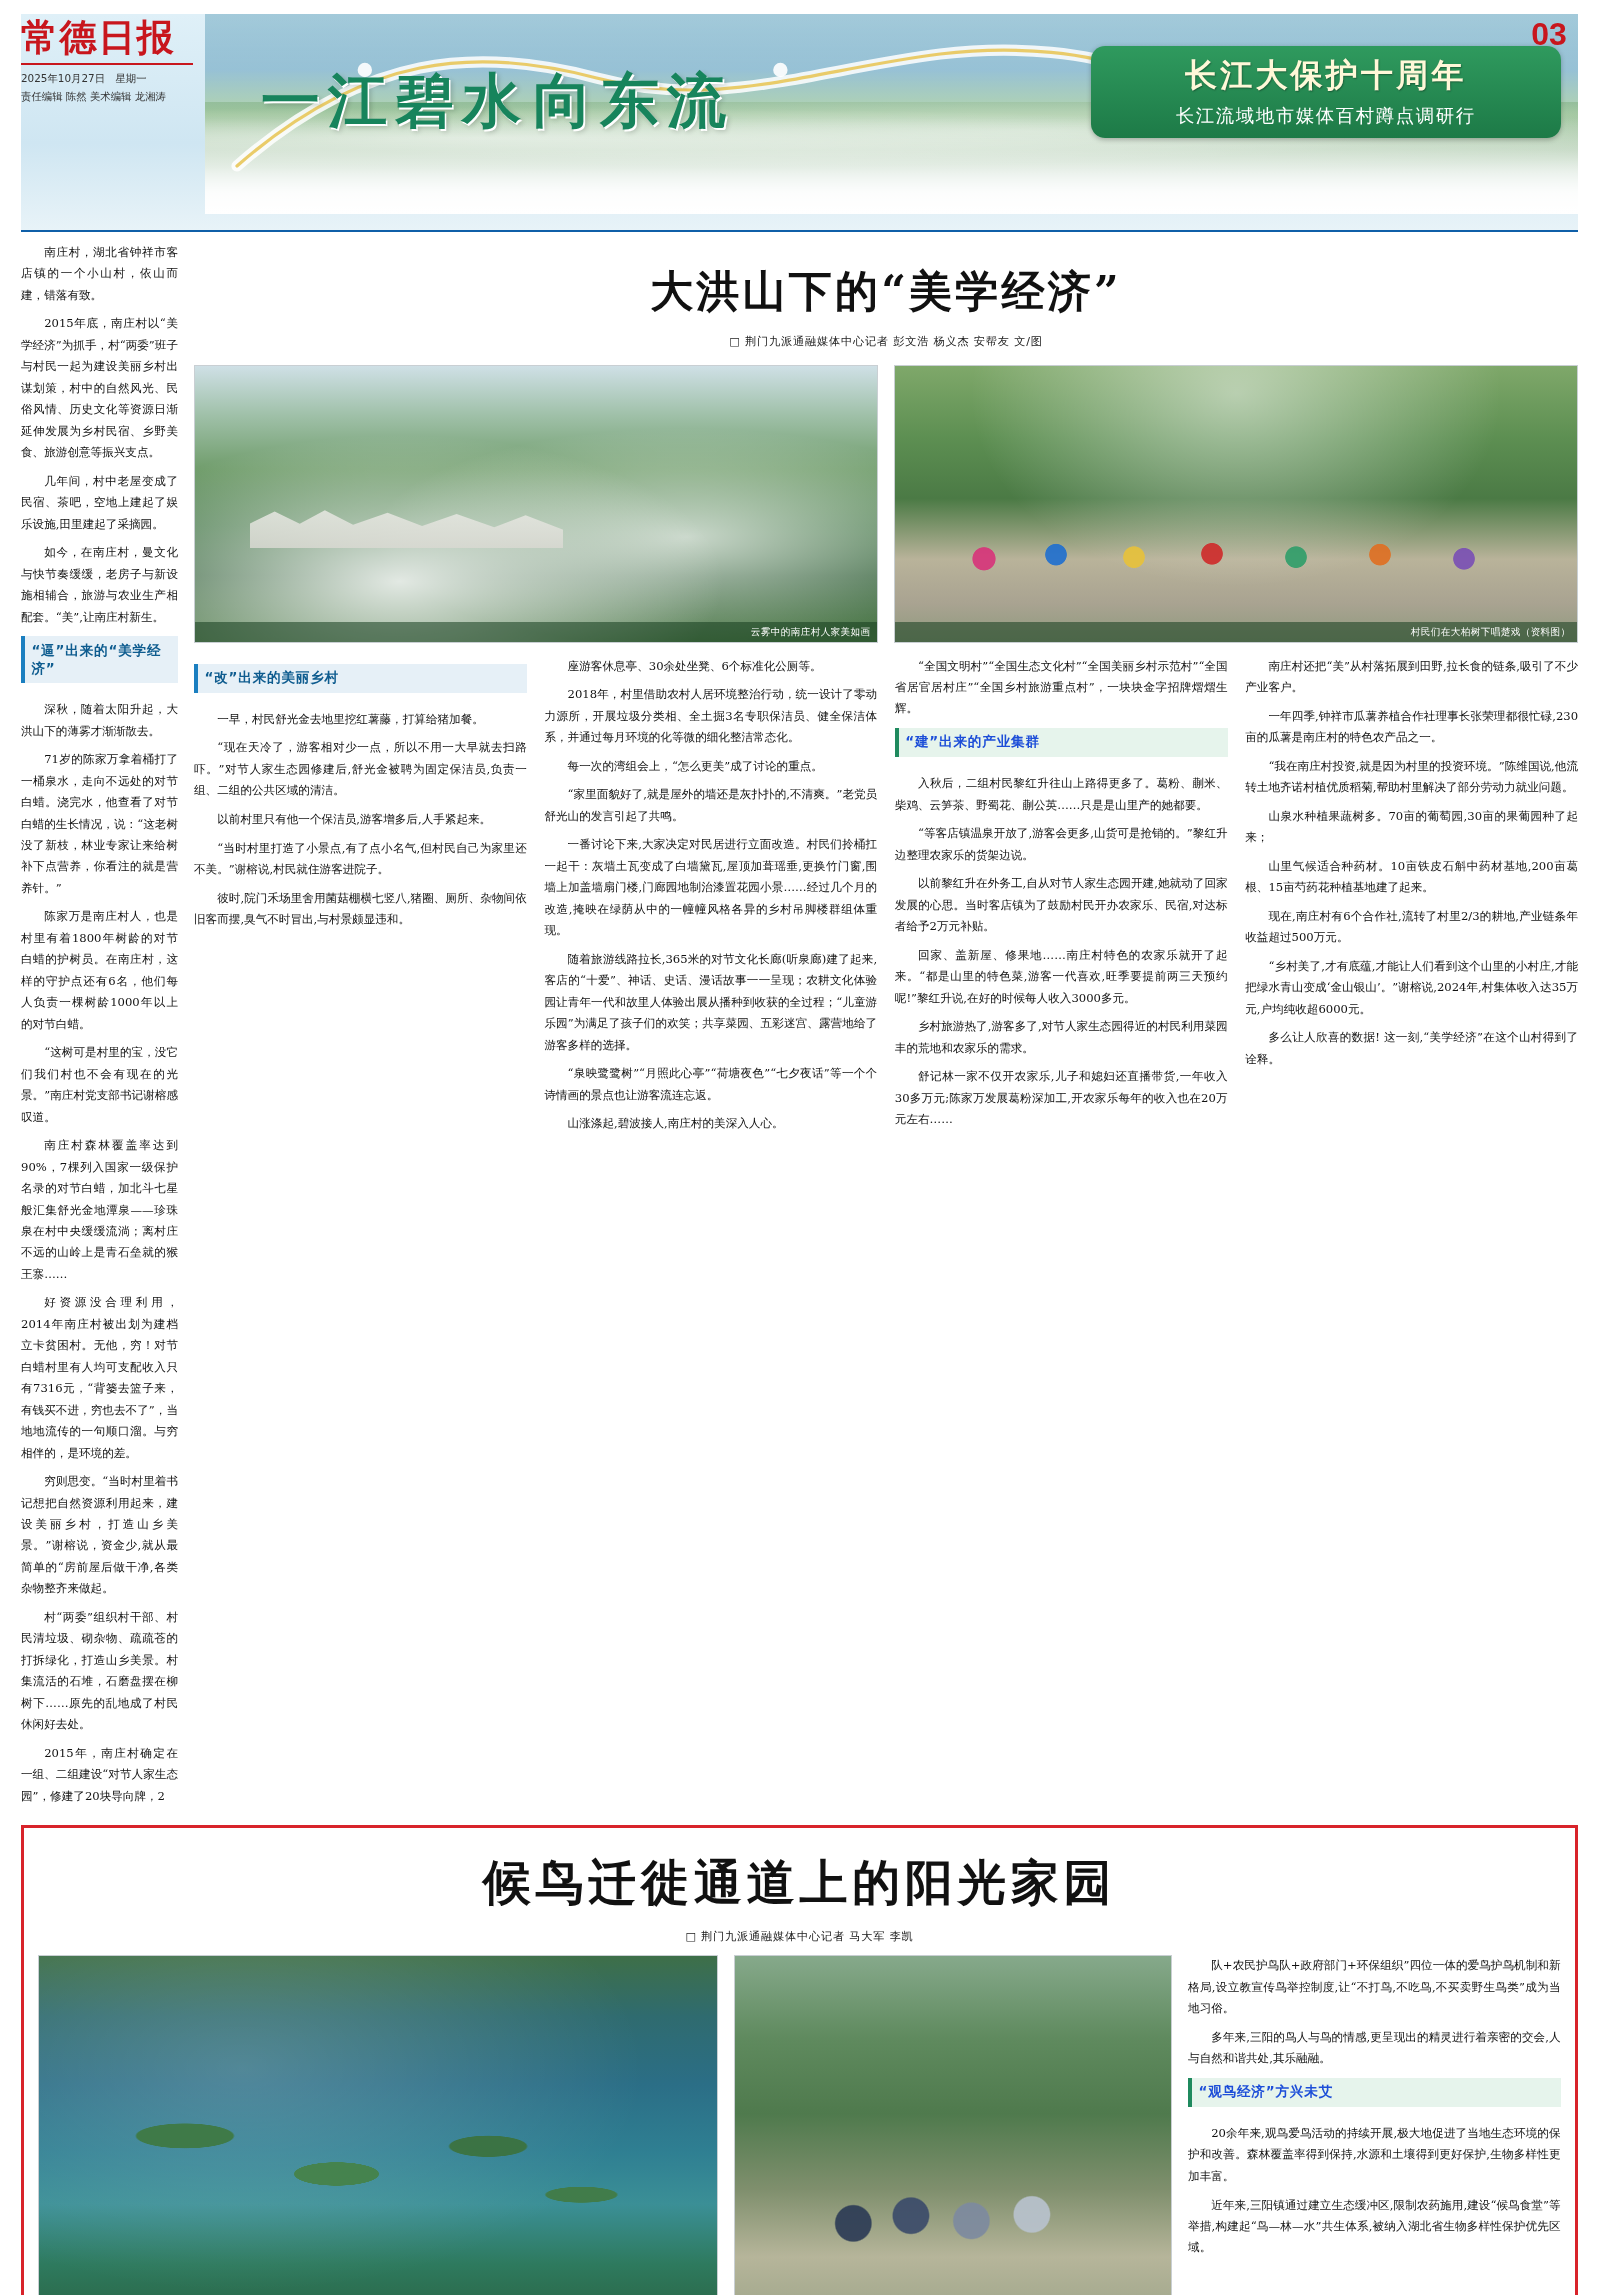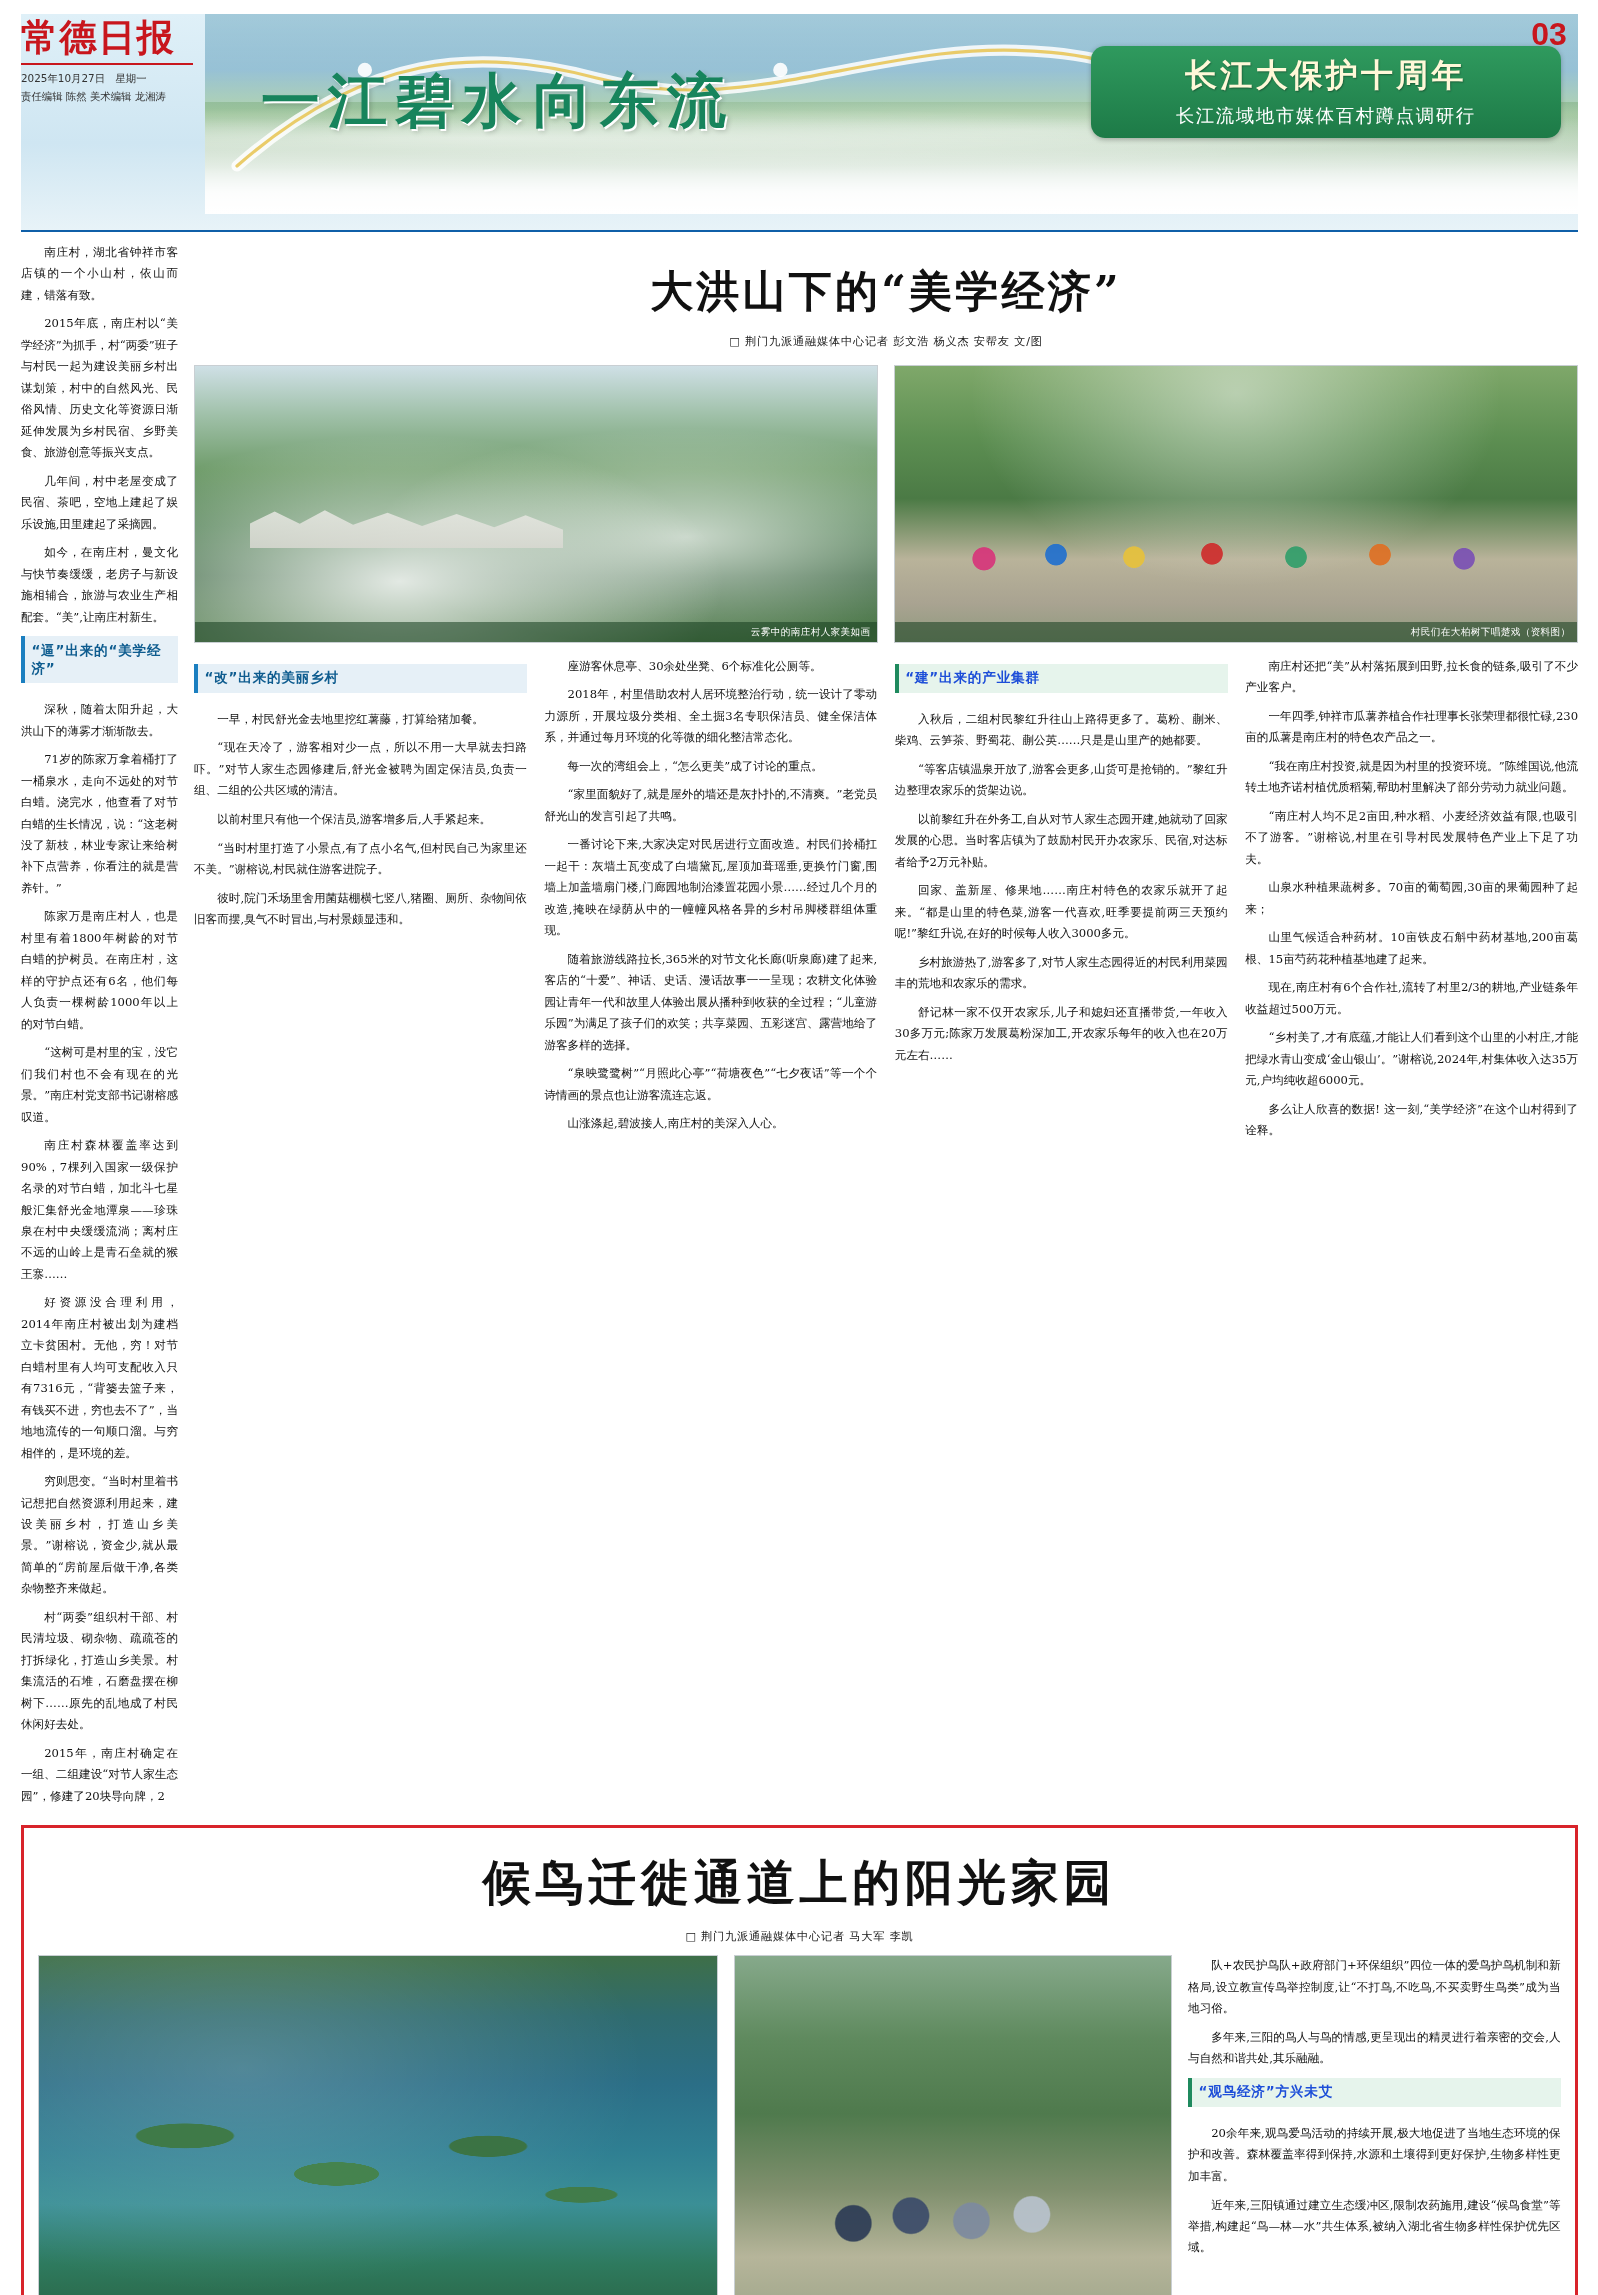--- a/index.html
+++ b/index.html
@@ -404,34 +404,34 @@
           <p class="body">2018年，村里借助农村人居环境整治行动，统一设计了零动力源所，开展垃圾分类相、全土掘3名专职保洁员、健全保洁体系，并通过每月环境的化等微的细化整洁常态化。</p>
           <p class="body">每一次的湾组会上，“怎么更美”成了讨论的重点。</p>
           <p class="body">“家里面貌好了,就是屋外的墙还是灰扑扑的,不清爽。”老党员舒光山的发言引起了共鸣。</p>
           <p class="body">一番讨论下来,大家决定对民居进行立面改造。村民们拎桶扛一起干：灰墙土瓦变成了白墙黛瓦,屋顶加葺瑶垂,更换竹门窗,围墙上加盖墙扇门楼,门廊园地制治漆置花园小景……经过几个月的改造,掩映在绿荫从中的一幢幢风格各异的乡村吊脚楼群组体重现。</p>
           <p class="body">随着旅游线路拉长,365米的对节文化长廊(听泉廊)建了起来,客店的“十爱”、神话、史话、漫话故事一一呈现；农耕文化体验园让青年一代和故里人体验出展从播种到收获的全过程；“儿童游乐园”为满足了孩子们的欢笑；共享菜园、五彩迷宫、露营地给了游客多样的选择。</p>
           <p class="body">“泉映鹭鹭树”“月照此心亭”“荷塘夜色”“七夕夜话”等一个个诗情画的景点也让游客流连忘返。</p>
           <p class="body">山涨涤起,碧波接人,南庄村的美深入人心。</p>
         </div>
 
         <div>
+          <p class="body">“全国文明村”“全国生态文化村”“全国美丽乡村示范村”“全国省居官居村庄”“全国乡村旅游重点村”，一块块金字招牌熠熠生辉。</p>
           <div class="sub-head green">“建”出来的产业集群</div>
           <p class="body">入秋后，二组村民黎红升往山上路得更多了。葛粉、蒯米、柴鸡、云笋茶、野蜀花、蒯公英……只是是山里产的她都要。</p>
           <p class="body">“等客店镇温泉开放了,游客会更多,山货可是抢销的。”黎红升边整理农家乐的货架边说。</p>
           <p class="body">以前黎红升在外务工,自从对节人家生态园开建,她就动了回家发展的心思。当时客店镇为了鼓励村民开办农家乐、民宿,对达标者给予2万元补贴。</p>
           <p class="body">回家、盖新屋、修果地……南庄村特色的农家乐就开了起来。“都是山里的特色菜,游客一代喜欢,旺季要提前两三天预约呢!”黎红升说,在好的时候每人收入3000多元。</p>
           <p class="body">乡村旅游热了,游客多了,对节人家生态园得近的村民利用菜园丰的荒地和农家乐的需求。</p>
           <p class="body">舒记林一家不仅开农家乐,儿子和媳妇还直播带货,一年收入30多万元;陈家万发展葛粉深加工,开农家乐每年的收入也在20万元左右……</p>
         </div>
 
         <div>
           <p class="body">南庄村还把“美”从村落拓展到田野,拉长食的链条,吸引了不少产业客户。</p>
           <p class="body">一年四季,钟祥市瓜薯养植合作社理事长张荣理都很忙碌,230亩的瓜薯是南庄村的特色农产品之一。</p>
           <p class="body">“我在南庄村投资,就是因为村里的投资环境。”陈维国说,他流转土地齐诺村植优质稻菊,帮助村里解决了部分劳动力就业问题。</p>
-          <p class="body">“南庄村人均不足2亩田,种水稻、小麦经济效益有限,也吸引不了游客。”谢榕说,村里在引导村民发展特色产业上下足了功夫。</p>
           <p class="body">山泉水种植果蔬树多。70亩的葡萄园,30亩的果葡园种了起来；</p>
           <p class="body">山里气候适合种药材。10亩铁皮石斛中药材基地,200亩葛根、15亩芍药花种植基地建了起来。</p>
           <p class="body">现在,南庄村有6个合作社,流转了村里2/3的耕地,产业链条年收益超过500万元。</p>
           <p class="body">“乡村美了,才有底蕴,才能让人们看到这个山里的小村庄,才能把绿水青山变成‘金山银山’。”谢榕说,2024年,村集体收入达35万元,户均纯收超6000元。</p>
           <p class="body">多么让人欣喜的数据! 这一刻,“美学经济”在这个山村得到了诠释。</p>
         </div>
 
       </div>
     </div>
   </div>

